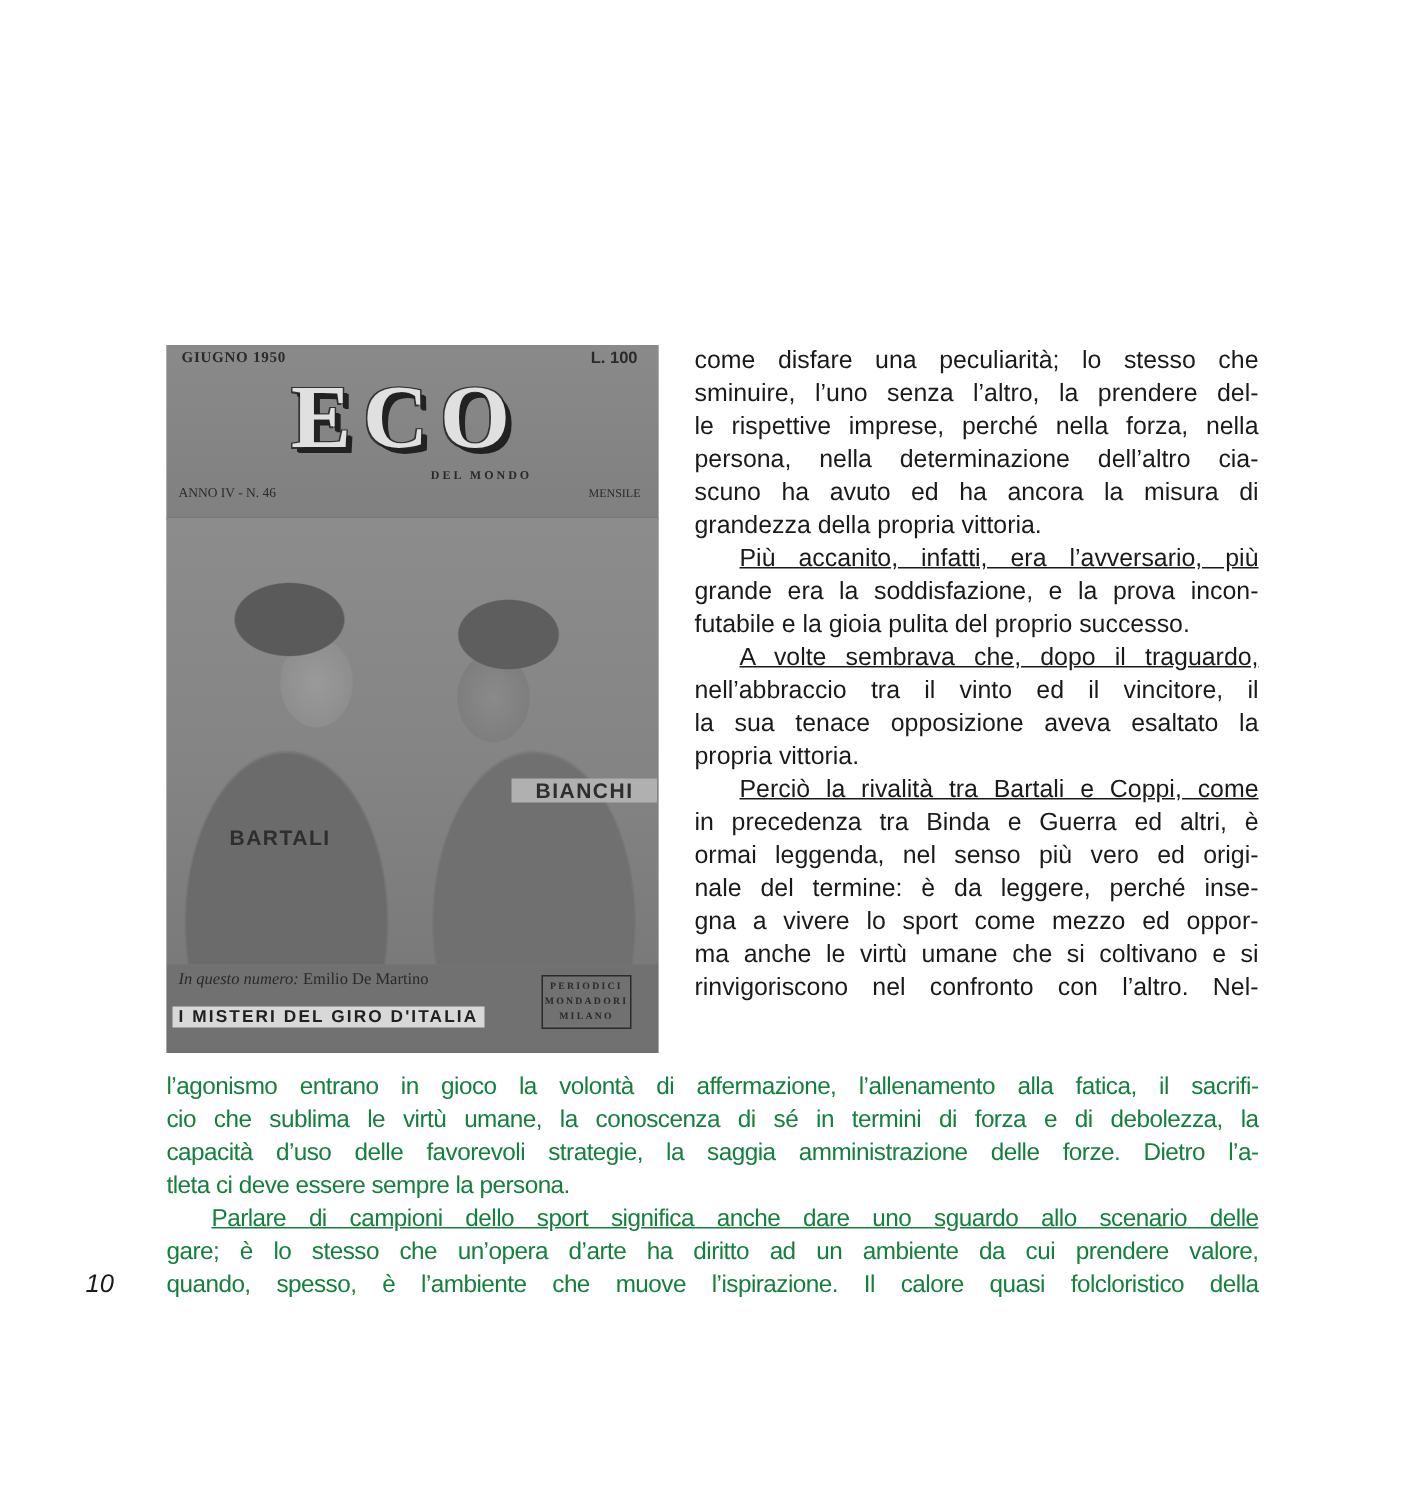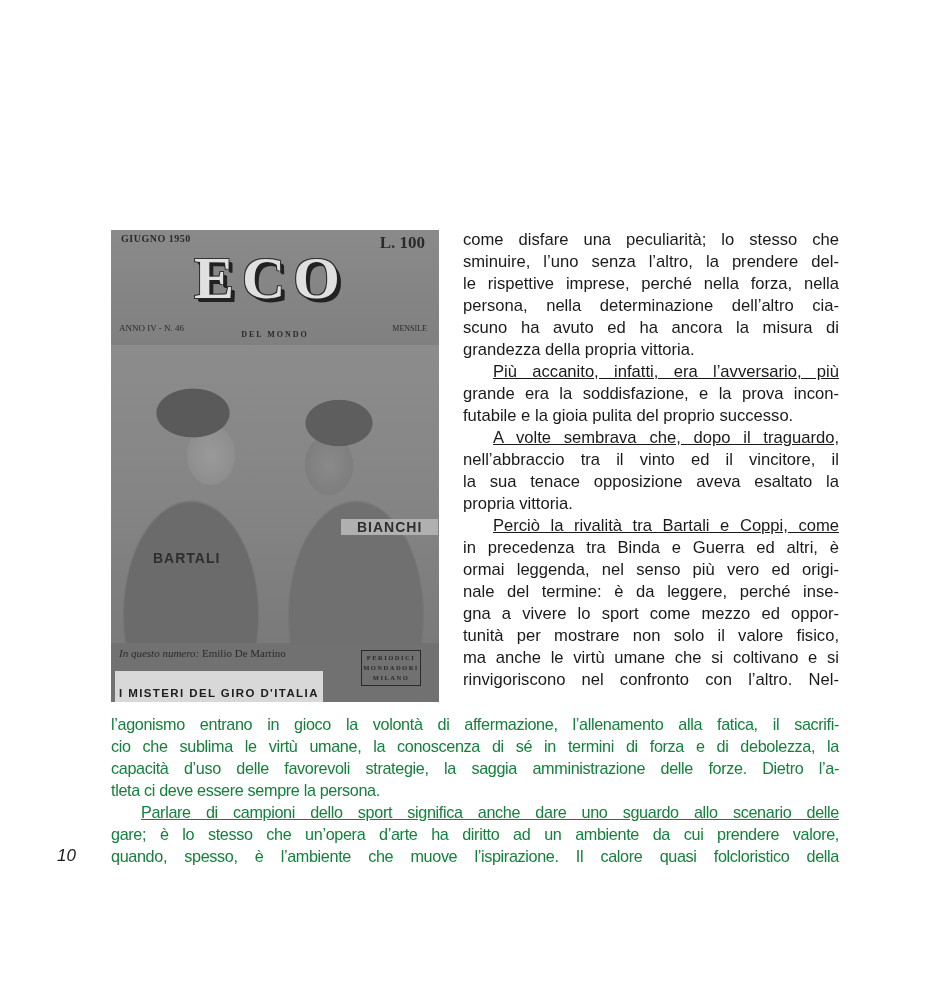--- a/index.html
+++ b/index.html
@@ -43,48 +43,49 @@
       left: 10px; top: 3px;
       font-family: "Liberation Serif", serif;
       font-weight: bold;
       font-size: 10px;
       color: #2a2a2a;
       letter-spacing: 0.5px;
     }
     .cover-price {
       position: absolute;
       right: 14px; top: 3px;
-      font-family: Liberation Serif, serif;
-      font-weight: bold;
-      font-size: 17px;
+      font-family: Liberation Sans, sans-serif;
+      font-weight: bold;
+      font-size: 11px;
       color: #2a2a2a;
     }
     .cover-title {
       position: absolute;
       left: 60px; top: 18px;
       width: 200px;
       text-align: center;
       font-family: "Liberation Serif", serif;
       font-weight: bold;
       font-size: 60px;
       line-height: 60px;
       letter-spacing: 8px;
       color: #e0e0e0;
       text-shadow: 3px 3px 0 #222, 4px 4px 0 #222, -1px -1px 0 #333, 1px -1px 0 #333, -1px 1px 0 #333;
     }
     .cover-subtitle {
       position: absolute;
-      left: 0; top: 100px;
+      left: 0; top: 82px;
       width: 328px;
       text-align: center;
       font-family: "Liberation Serif", serif;
       font-weight: bold;
       font-size: 8px;
       letter-spacing: 2px;
       color: #2a2a2a;
+      padding-left: 46px;
     }
     .cover-issue {
       position: absolute;
       left: 8px; top: 93px;
       font-family: "Liberation Serif", serif;
       font-size: 9px;
       color: #2a2a2a;
     }
     .cover-freq {
       position: absolute;
@@ -134,21 +135,21 @@
     }
     .cover-banner {
       position: absolute;
       left: 4px; top: 28px;
       background: #d8d8d8;
       font-family: "Liberation Sans", sans-serif;
       font-weight: bold;
       font-size: 11.5px;
       letter-spacing: 1.4px;
       color: #202020;
-      padding: 16px 4px;
+      padding: 1px 4px;
     }
     .cover-publisher {
       position: absolute;
       right: 18px; top: 7px;
       width: 58px;
       border: 1.5px solid #2a2a2a;
       font-family: "Liberation Serif", serif;
       font-weight: bold;
       font-size: 6.5px;
       line-height: 10px;
@@ -247,21 +248,20 @@
     <span class="line last">futabile e la gioia pulita del proprio successo.</span>
     <span class="line indent">A volte sembrava che, dopo il traguardo,</span>
     <span class="line">nell’abbraccio tra il vinto ed il vincitore, il</span>
     <span class="line">la sua tenace opposizione aveva esaltato la</span>
     <span class="line last">propria vittoria.</span>
     <span class="line indent">Perciò la rivalità tra Bartali e Coppi, come</span>
     <span class="line">in precedenza tra Binda e Guerra ed altri, è</span>
     <span class="line">ormai leggenda, nel senso più vero ed origi-</span>
     <span class="line">nale del termine: è da leggere, perché inse-</span>
     <span class="line">gna a vivere lo sport come mezzo ed oppor-</span>
-    <span class="line">tunità per mostrare non solo il valore fisico,</span>
     <span class="line">ma anche le virtù umane che si coltivano e si</span>
     <span class="line">rinvigoriscono nel confronto con l’altro. Nel-</span>
   </div>
 
   <div class="text-full">
     <span class="line">l’agonismo entrano in gioco la volontà di affermazione, l’allenamento alla fatica, il sacrifi-</span>
     <span class="line">cio che sublima le virtù umane, la conoscenza di sé in termini di forza e di debolezza, la</span>
     <span class="line">capacità d’uso delle favorevoli strategie, la saggia amministrazione delle forze. Dietro l’a-</span>
     <span class="line last">tleta ci deve essere sempre la persona.</span>
     <span class="line indent">Parlare di campioni dello sport significa anche dare uno sguardo allo scenario delle</span>

